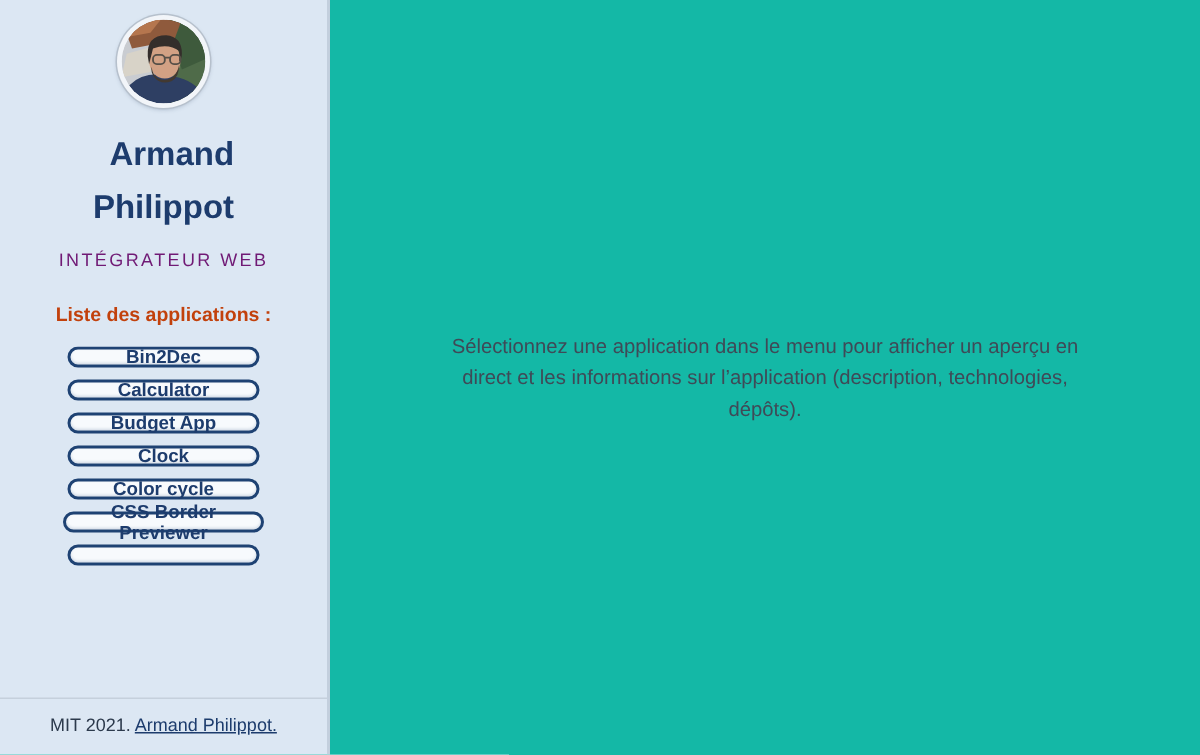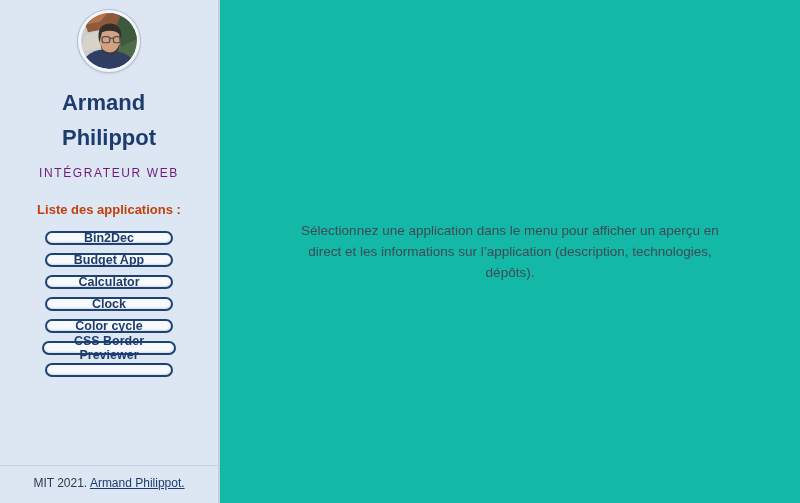--- a/index.html
+++ b/index.html
@@ -33,21 +33,21 @@
     padding: 3px;
   }
   .avatar-ring svg {
     display: block;
     width: 56px;
     height: 56px;
     border-radius: 50%;
   }
   .name {
     margin-top: 13px;
-    text-align: left;
+    text-align: right;
     color: #1d3c6d;
     font-size: 22px;
     font-weight: bold;
     line-height: 35px;
   }
   .job {
     margin-top: 11px;
     font-size: 12px;
     letter-spacing: 1.6px;
     color: #701a75;
@@ -154,22 +154,22 @@
       <span style="display:block">Armand</span>
       <span style="display:block">Philippot</span>
     </h1>
 
     <div class="job">INTÉGRATEUR WEB</div>
 
     <div class="list-label">Liste des applications :</div>
 
     <nav class="app-list">
       <button class="app-button">Bin2Dec</button>
+      <button class="app-button">Calculator</button>
       <button class="app-button">Budget App</button>
-      <button class="app-button">Calculator</button>
       <button class="app-button">Clock</button>
       <button class="app-button">Color cycle</button>
       <button class="app-button wide">CSS Border Previewer</button>
       <button class="app-button"></button>
     </nav>
 
     <footer class="sidebar-footer">
       <div>
         <span>MIT 2021.</span>
         <a>Armand Philippot.</a>

